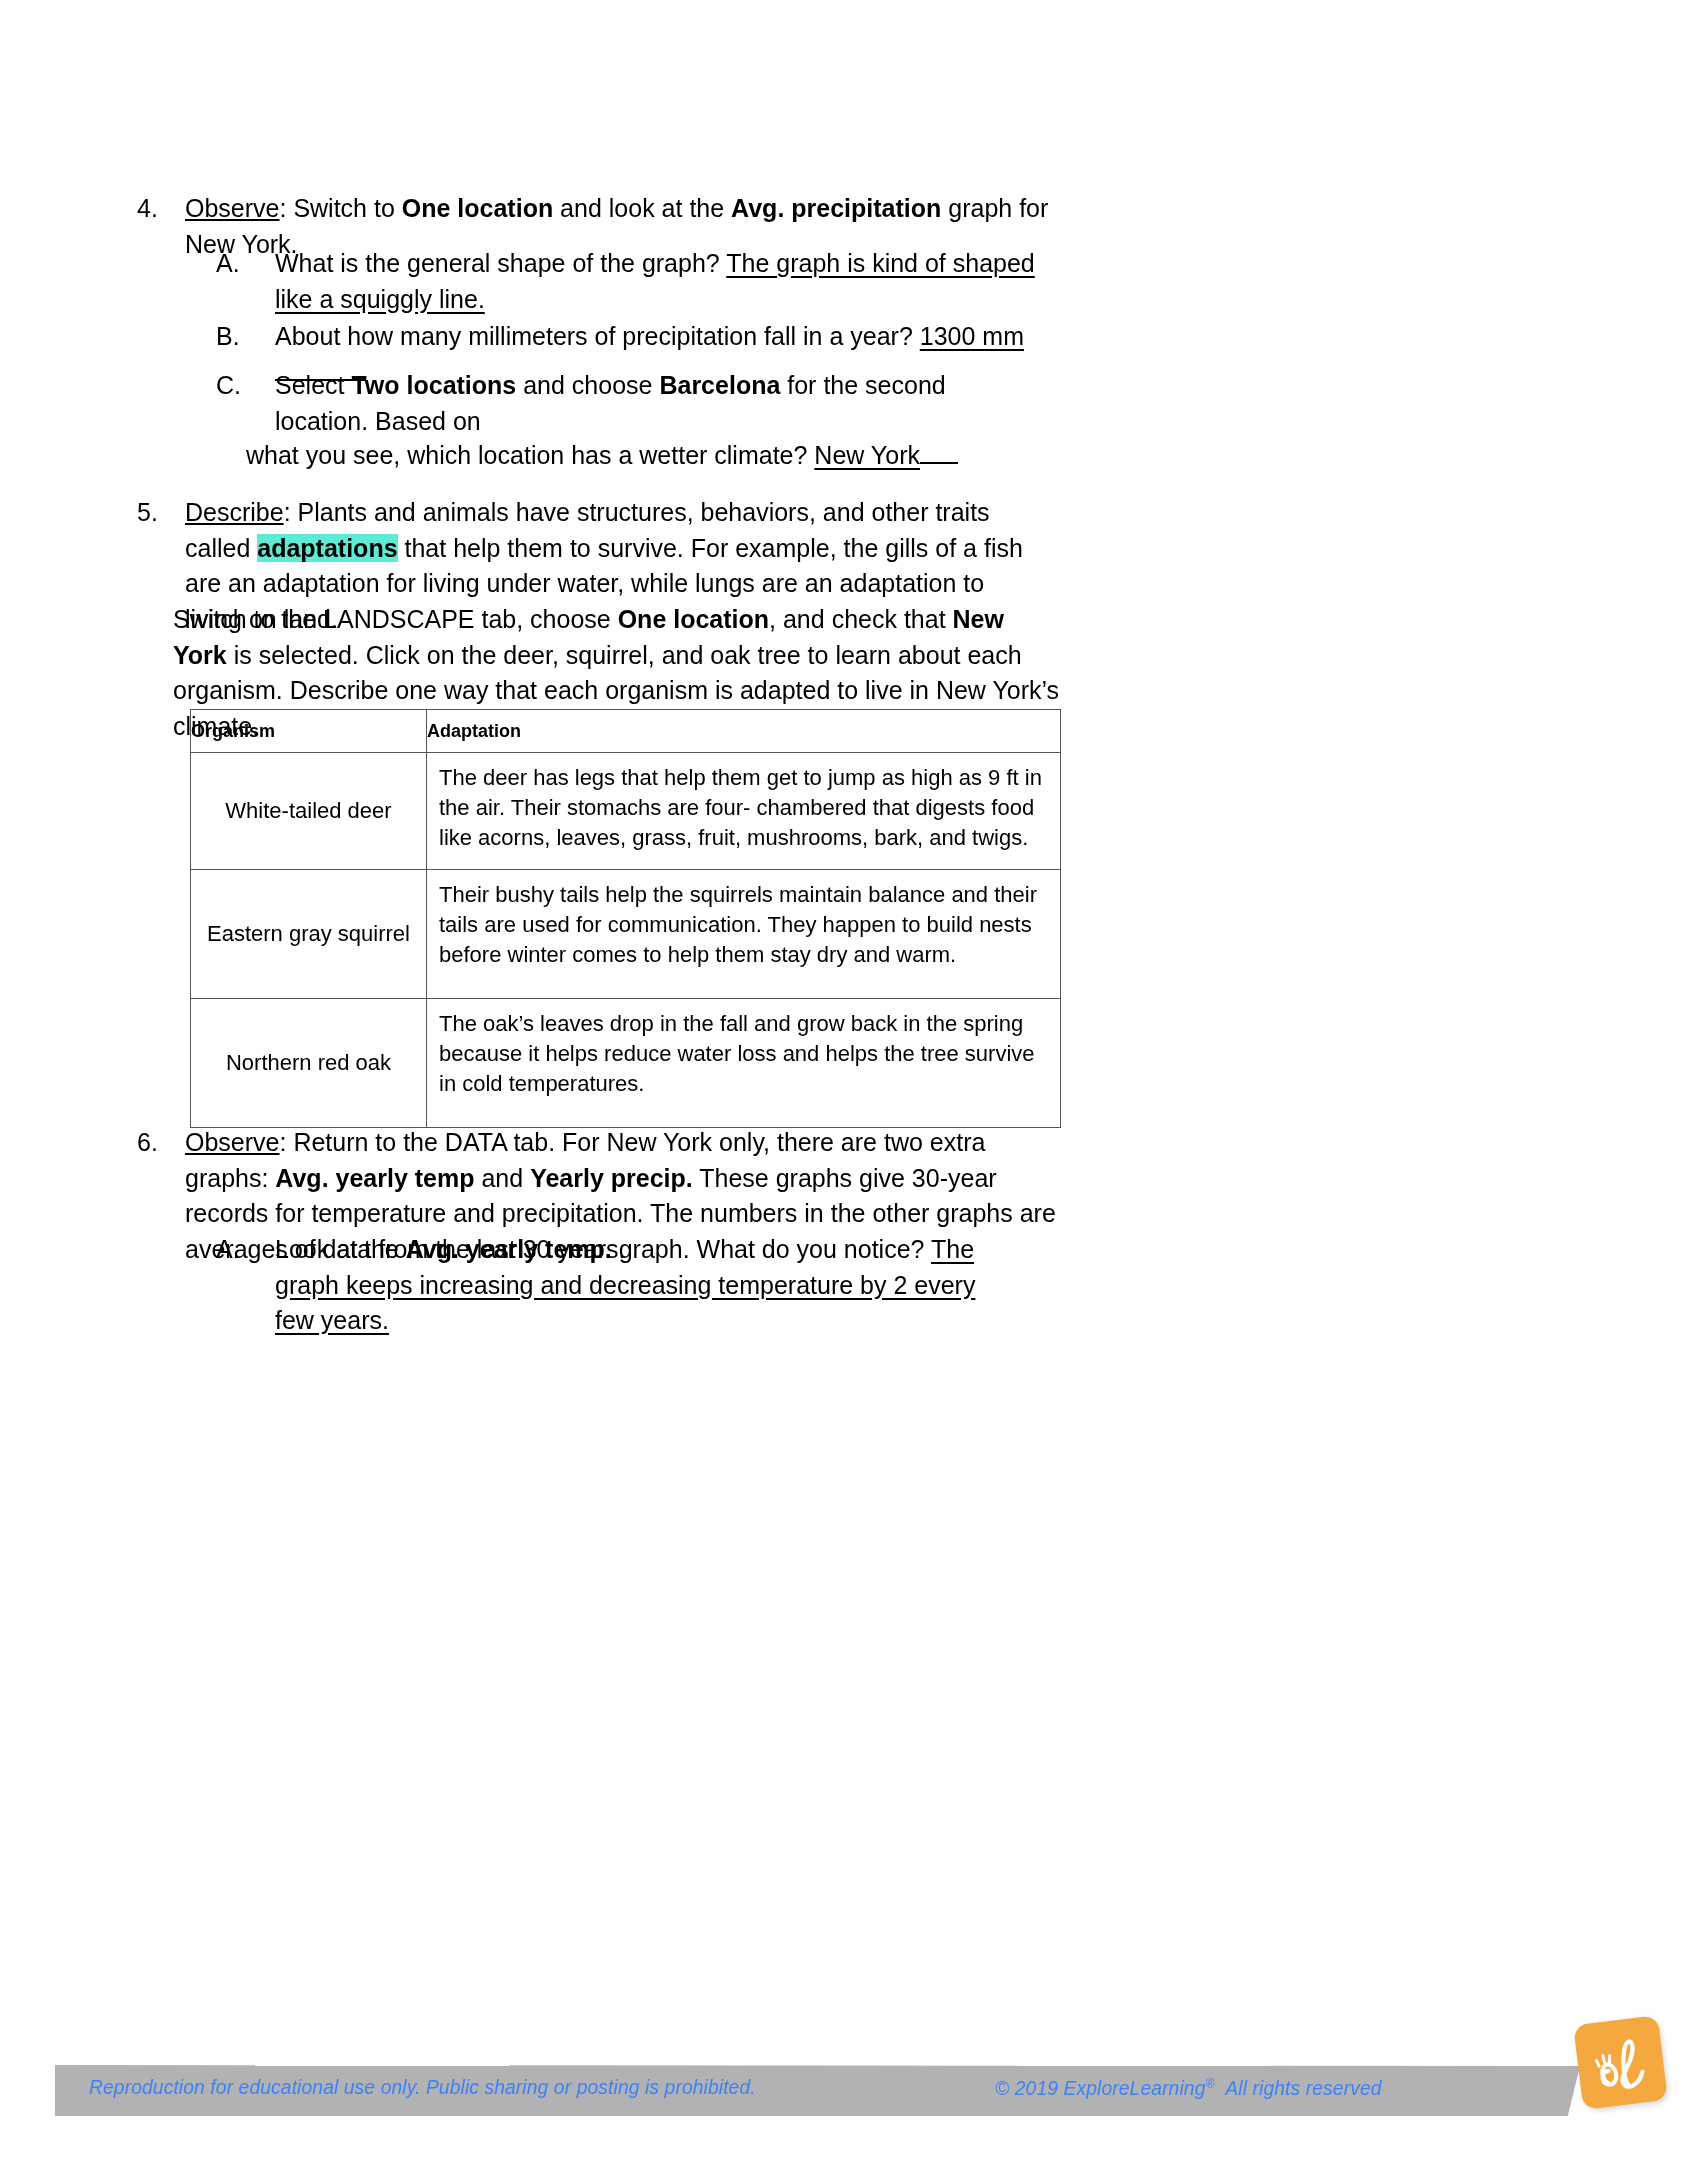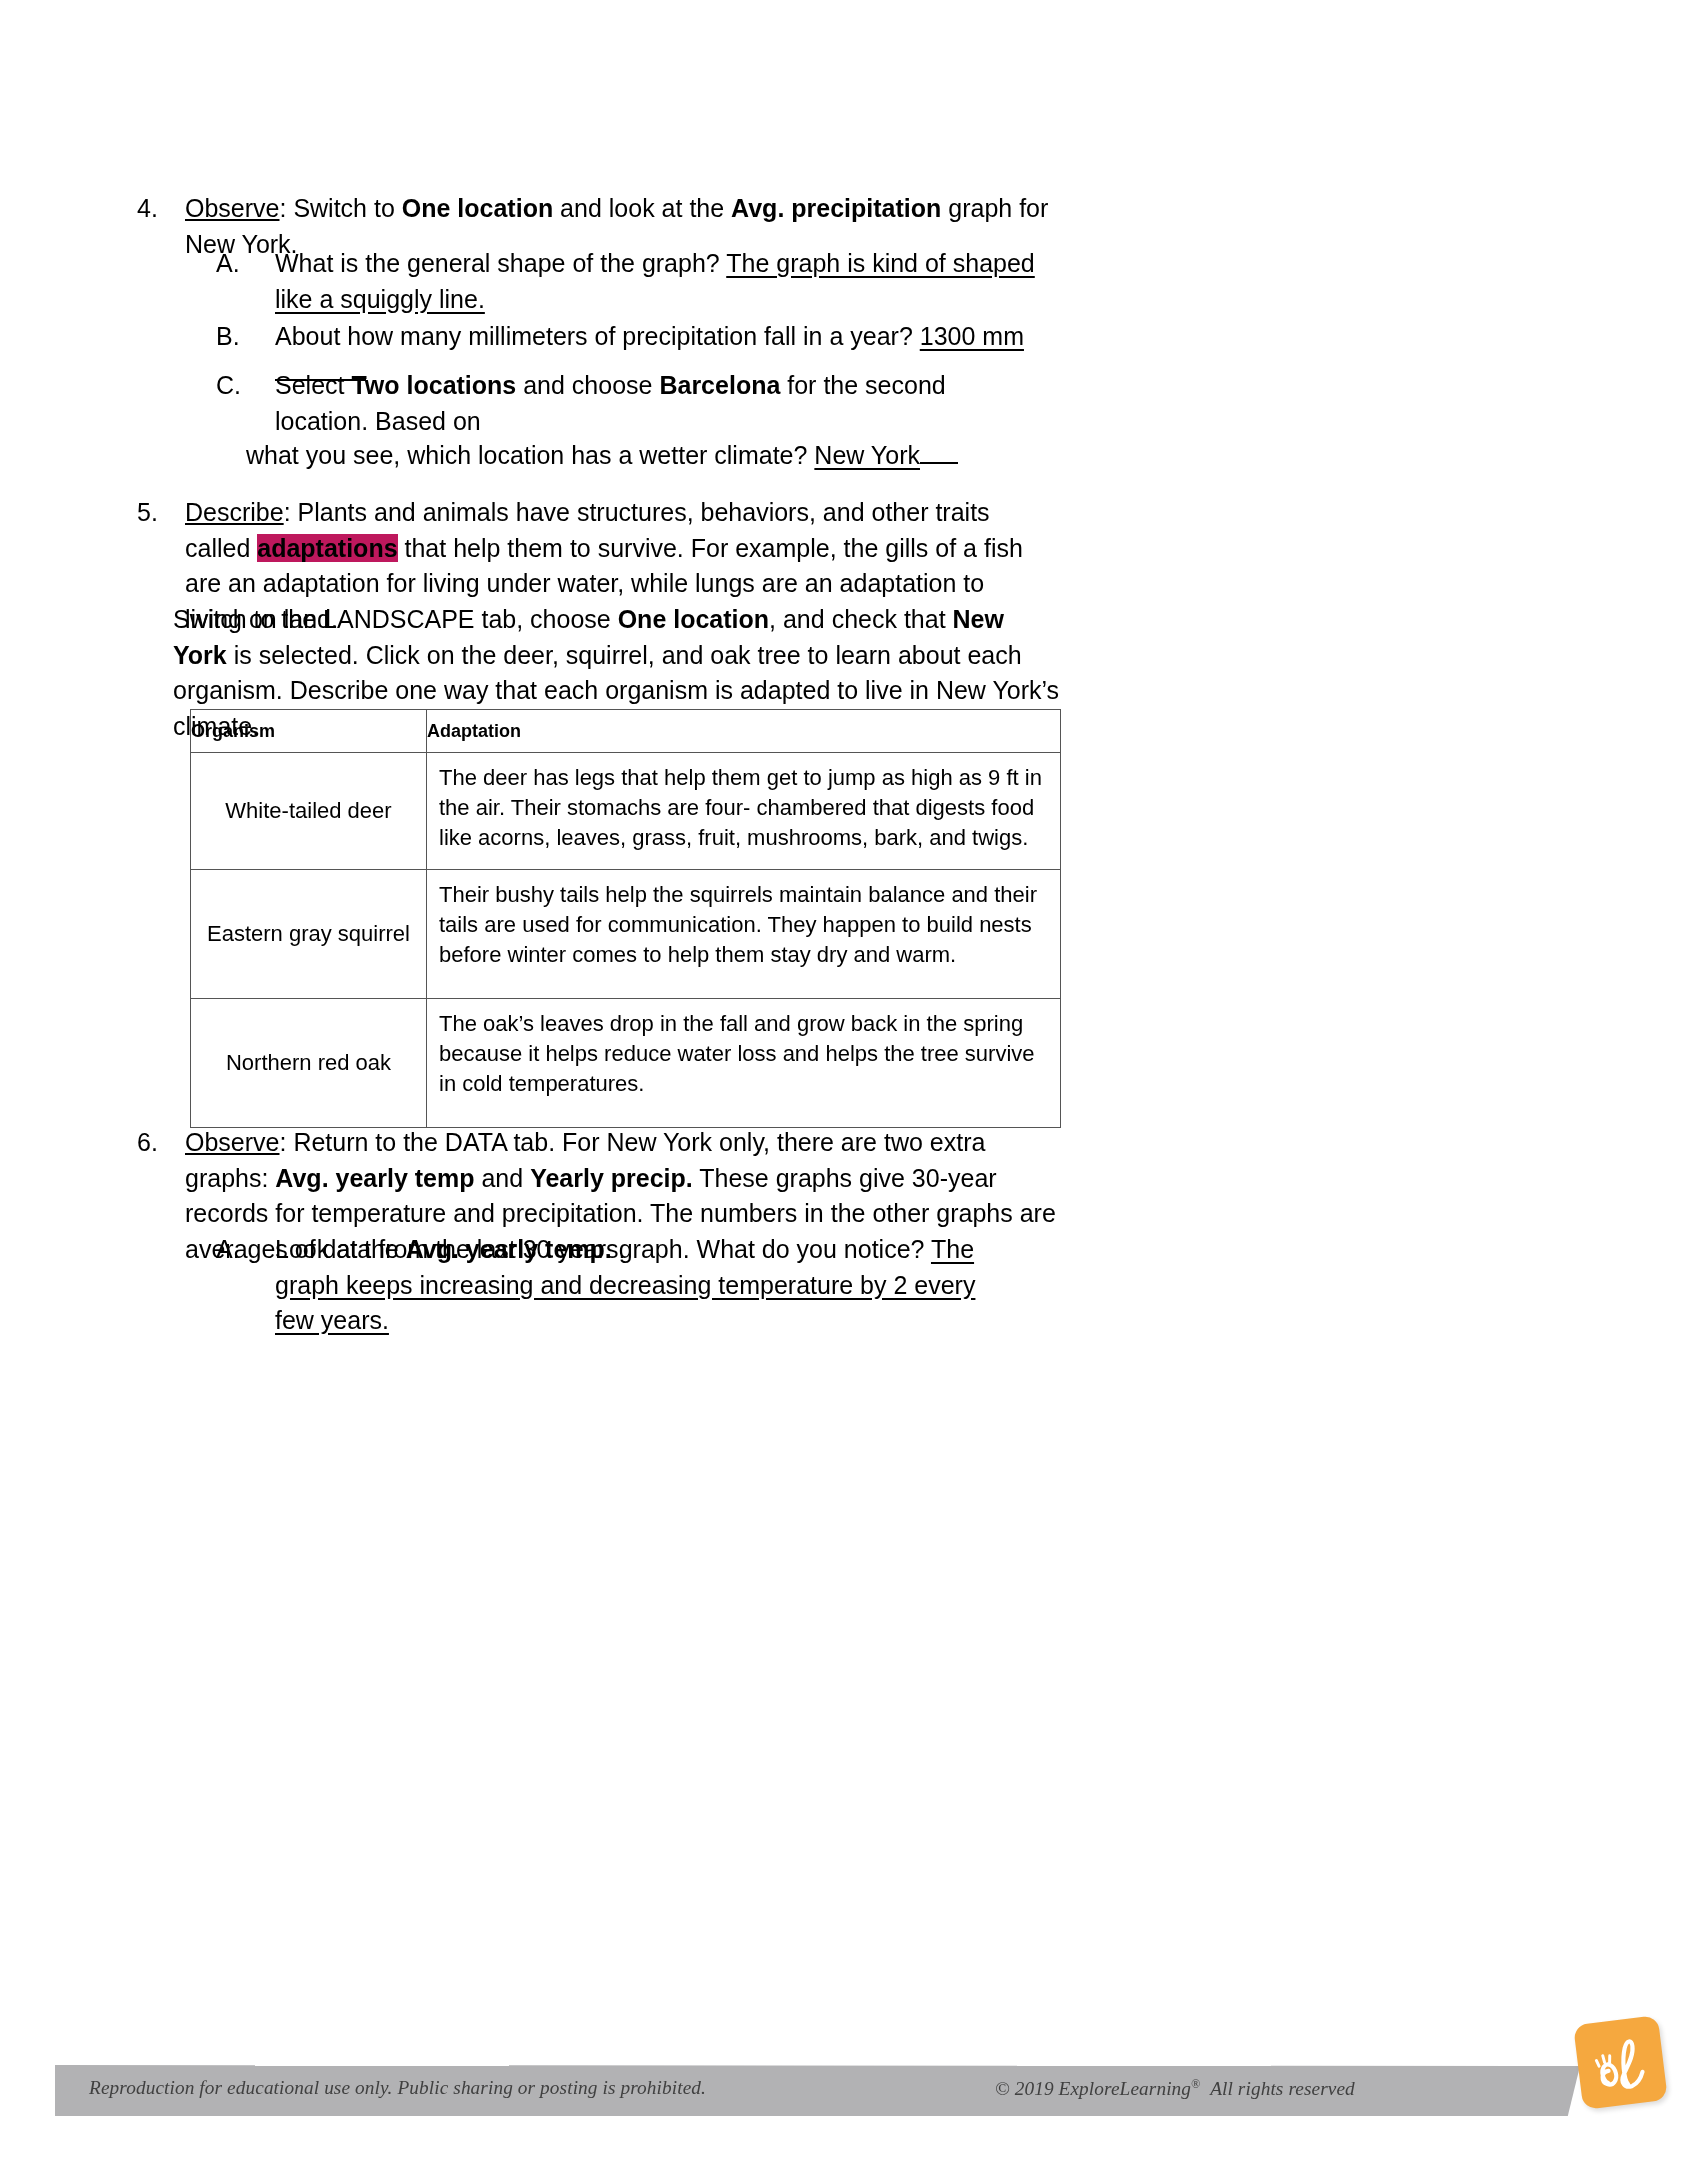--- a/index.html
+++ b/index.html
@@ -26,21 +26,21 @@
   }
 
   
   .b { font-weight: bold; }
   .u { text-decoration: underline; text-align: center; }
   .ans {
     text-decoration: underline;
     text-underline-offset: 4px;
   }
   .hl {
-    background: #be185d;
+    background: #5eead4;
     font-weight: bold;
   }
   .spacer-u {
     display: inline-block;
     border-bottom: 2px solid #000;
     vertical-align: baseline;
   }
 
   
   .item {
@@ -139,24 +139,24 @@
     left: 55px;
     top: 8px;
     width: 1525px;
     height: 51px;
     background: #b2b2b4;
     clip-path: polygon(0 0, 100% 1px, 99.2% 100%, 0 100%);
   }
   .footer-text {
     position: absolute;
     top: 20px;
-    font-family: Liberation Serif, serif;
+    font-family: Liberation Sans, sans-serif;
     font-style: italic;
     font-size: 19.3px;
-    color: #404040;
+    color: #3b82f6;
     letter-spacing: 0.1px;
     white-space: nowrap;
   }
   #footer-left  { left: 89px; }
   #footer-right { left: 995px; }
   #footer-right .sup {
     font-size: 12px;
     vertical-align: super;
   }
   .logo {

